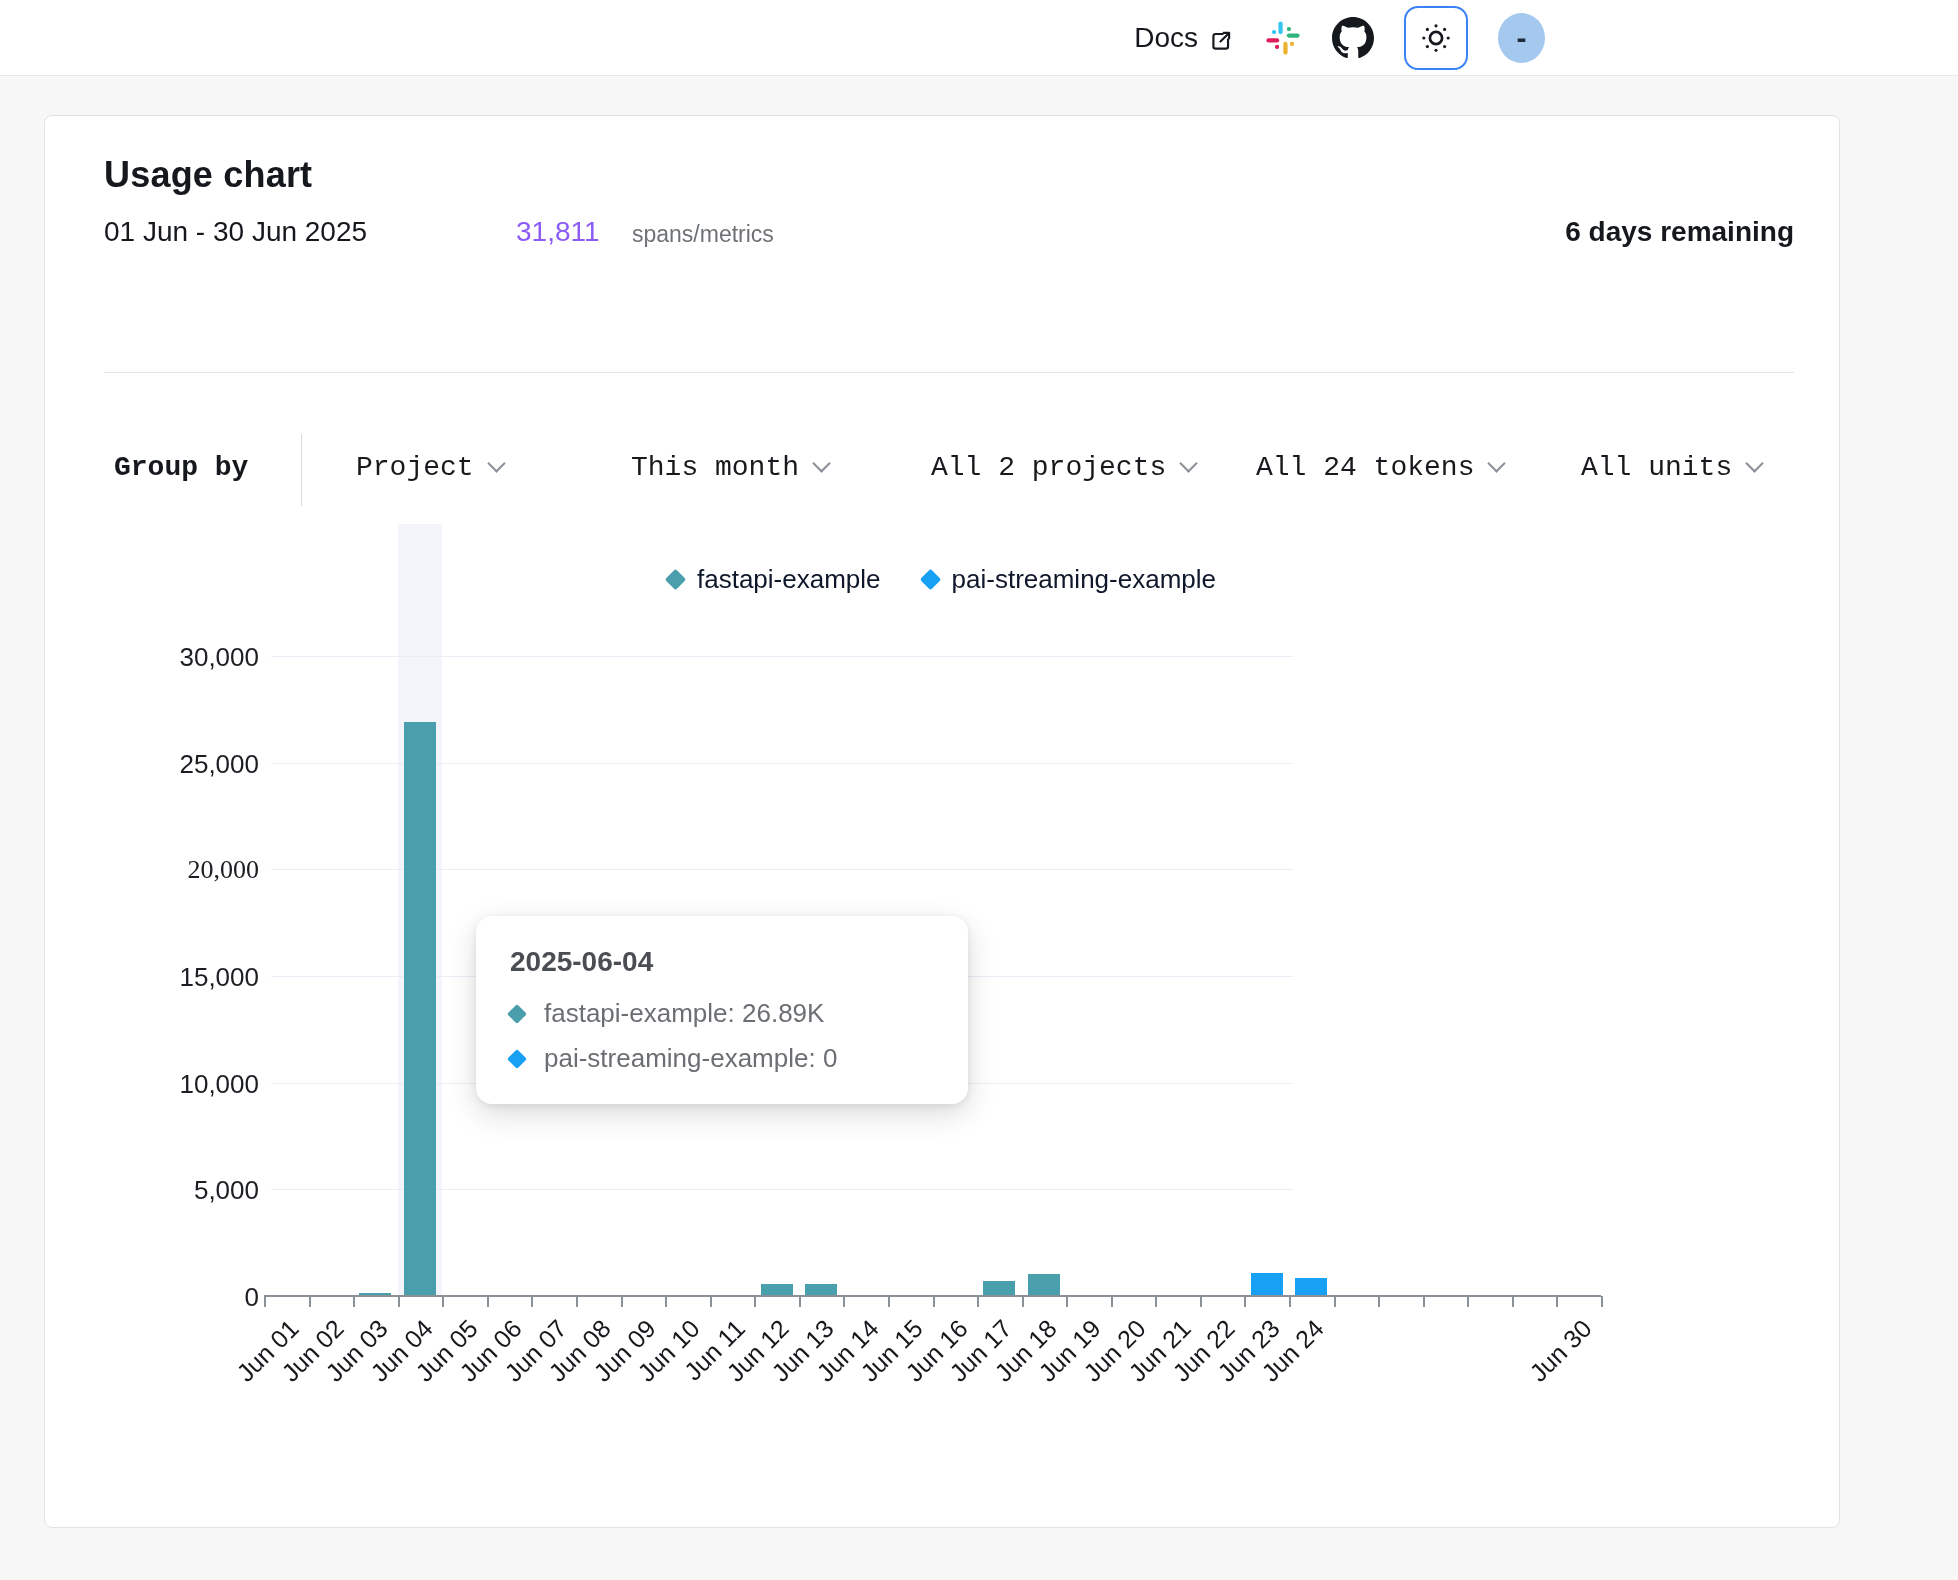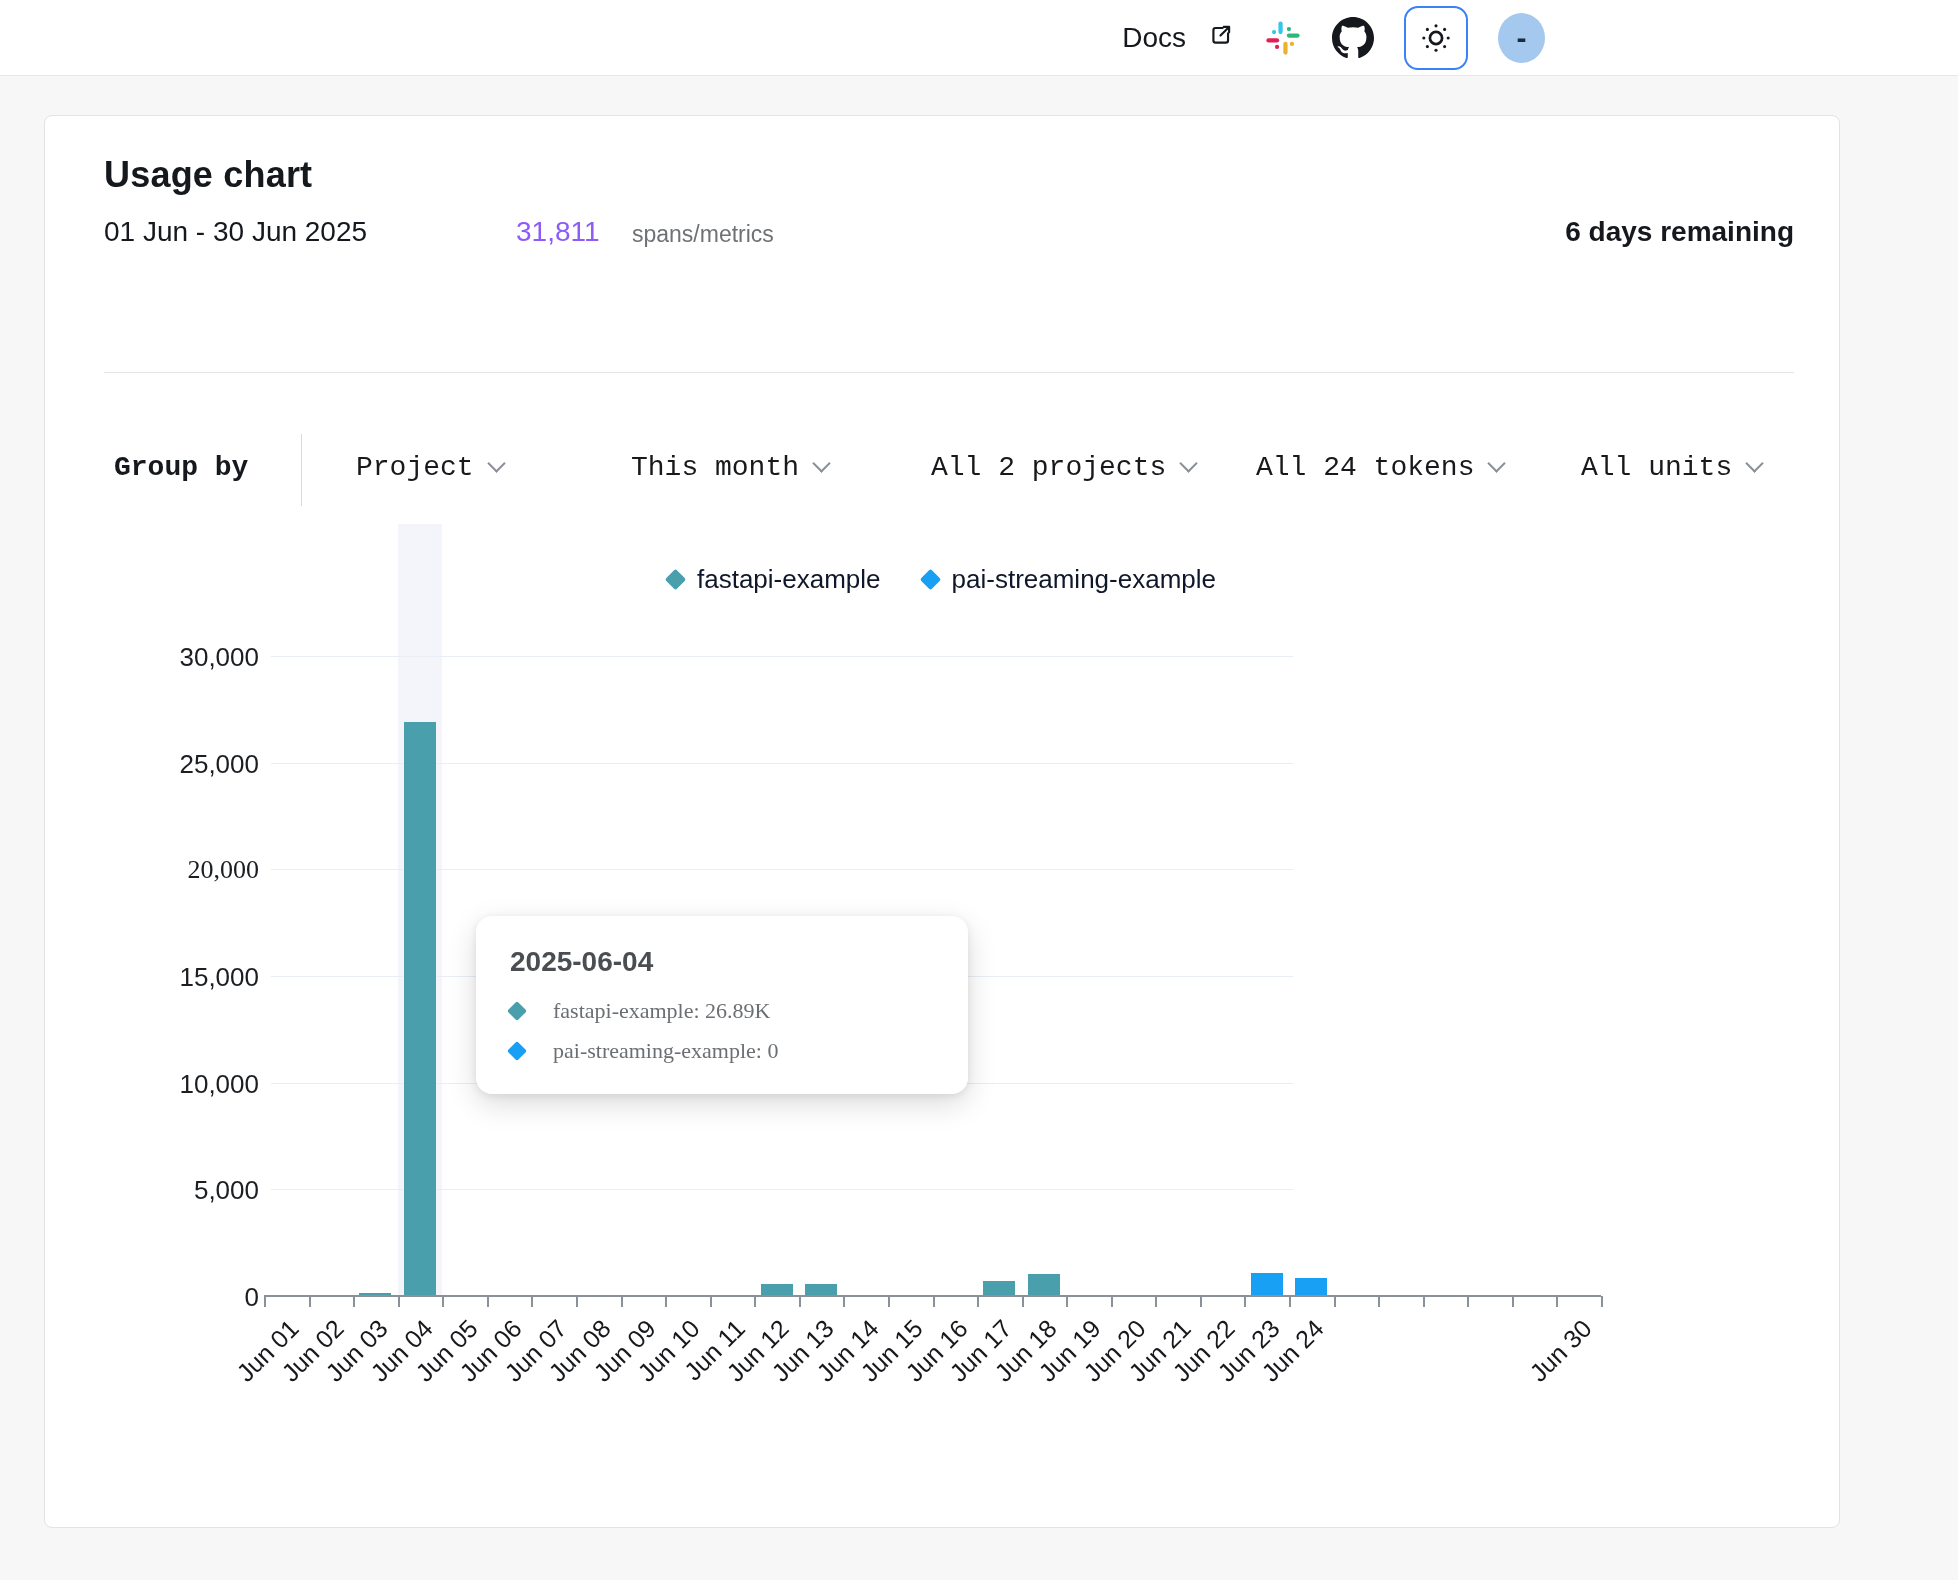--- a/index.html
+++ b/index.html
@@ -14,21 +14,21 @@
 
   
   .topbar {
     position: absolute; left: 0; top: 0; width: 1958px; height: 76px;
     background: #ffffff; border-bottom: 1px solid #e7e7ea;
   }
   .topbar-items {
     position: absolute; right: 413px; top: 0; height: 76px;
     display: flex; align-items: center; gap: 30px;
   }
-  .docs-link { display: flex; align-items: flex-start; gap: 22px; font-size: 28px; color: #15181c; cursor: pointer; }
+  .docs-link { display: flex; align-items: flex-end; gap: 10px; font-size: 28px; color: #15181c; cursor: pointer; }
   .icon-btn { display: flex; align-items: center; justify-content: center; cursor: pointer; }
   .theme-btn {
     width: 64px; height: 64px; border: 2px solid #3b82f6; border-radius: 14px;
     background: #fff; display: flex; align-items: center; justify-content: center; cursor: pointer;
   }
   .avatar {
     width: 47px; height: 50px; border-radius: 50%;
     background: #a5c8ef; color: #1c2b3a;
     display: flex; align-items: center; justify-content: center;
     font-size: 30px; font-weight: 700; cursor: pointer;
@@ -79,21 +79,21 @@
   .bar { position: absolute; pointer-events: auto; }
 
   
   .tooltip {
     position: absolute; left: 431px; top: 800px; width: 492px;
     background: #ffffff; border-radius: 16px; padding: 30px 34px;
     box-shadow: 0 10px 30px rgba(0,0,0,.14), 0 2px 8px rgba(0,0,0,.08);
     z-index: 5;
   }
   .tooltip-title { font-size: 28px; font-weight: 700; color: #4a4e52; margin-bottom: 20px; }
-  .tooltip-row { display: flex; align-items: center; gap: 29px; font-size: 22px; color: #6b6f73; margin-top: 14px; font-family: Liberation Serif, serif; }
+  .tooltip-row { display: flex; align-items: center; gap: 20px; font-size: 26px; color: #6b6f73; margin-top: 14px; }
   .tooltip-row .diamond { width: 14px; height: 14px; }
 </style>
 </head>
 <body>
 
 <div class="page">
 
   <div class="topbar">
     <div class="topbar-items">
       <div class="docs-link">

